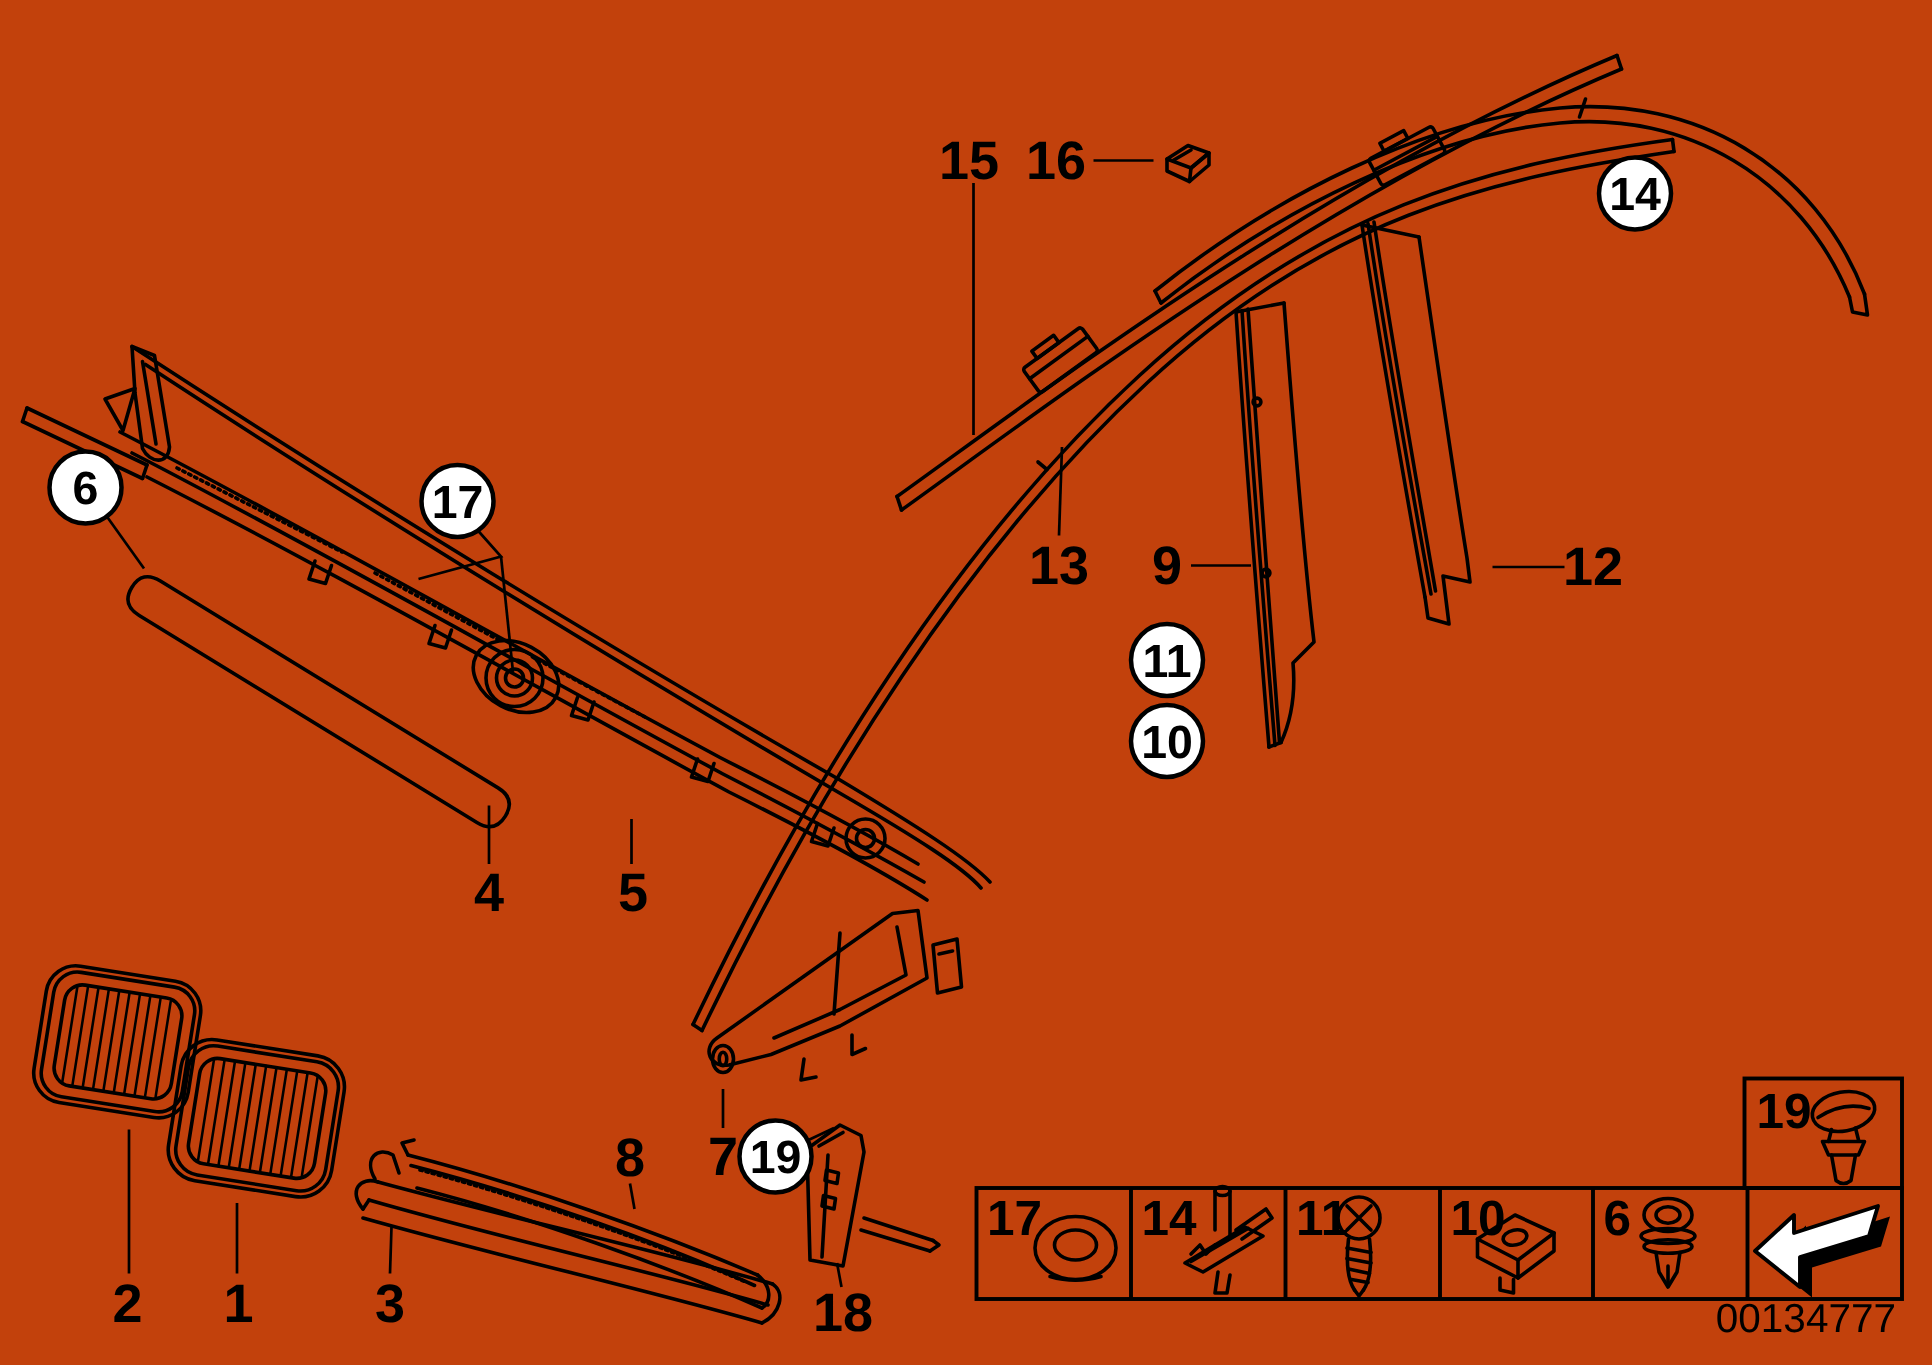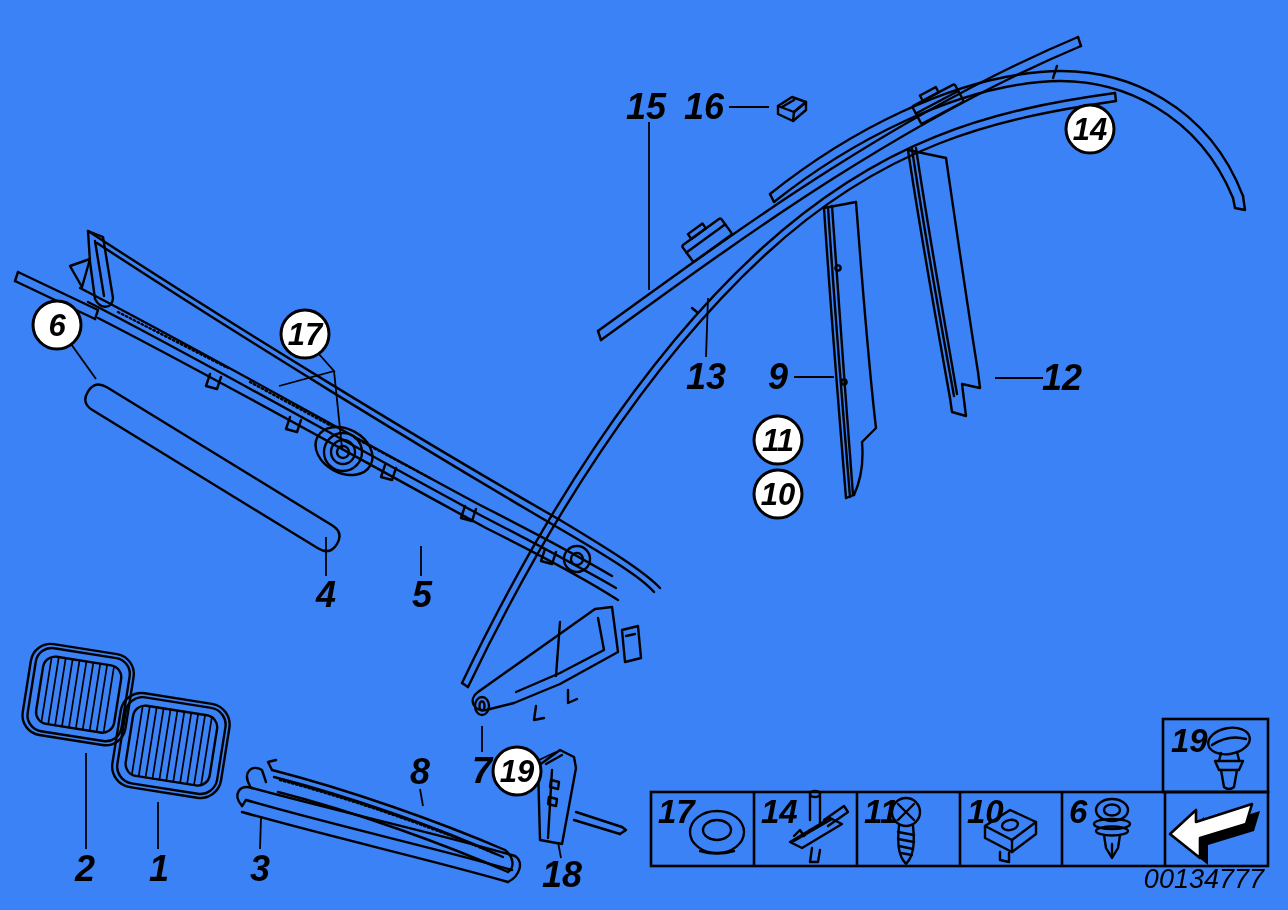--- a/index.html
+++ b/index.html
@@ -1,17 +1,17 @@
 <!DOCTYPE html>
 <html><head>
 <meta charset="utf-8">
 <style>
   html,body{margin:0;padding:0;background:#fff;}
-  .stage{position:relative;width:1288px;height:910px;background:#3b82f6;overflow:hidden;
-         font-family:"Liberation Sans",sans-serif;font-style:italic;}
+  .stage{position:relative;width:1288px;height:910px;background:#c2410c;overflow:hidden;
+         font-family:"Liberation Sans",sans-serif;}
   svg{position:absolute;left:0;top:0;}
   .art path,.art line,.art ellipse,.art circle,.art polyline,.art rect{
     fill:none;stroke:#000;stroke-width:2.4;stroke-linecap:round;stroke-linejoin:round;}
   .thin path,.thin line{stroke-width:1.7;}
   .leader{stroke:#000;stroke-width:1.8;fill:none;}
   .lbl{font-family:"Liberation Sans",sans-serif;font-weight:bold;font-size:36px;fill:#000;
        text-anchor:middle;}
   .clbl{font-family:"Liberation Sans",sans-serif;font-weight:bold;font-size:31px;fill:#000;
        text-anchor:middle;}
   .cellbl{font-family:"Liberation Sans",sans-serif;font-weight:bold;font-size:33px;fill:#000;}

